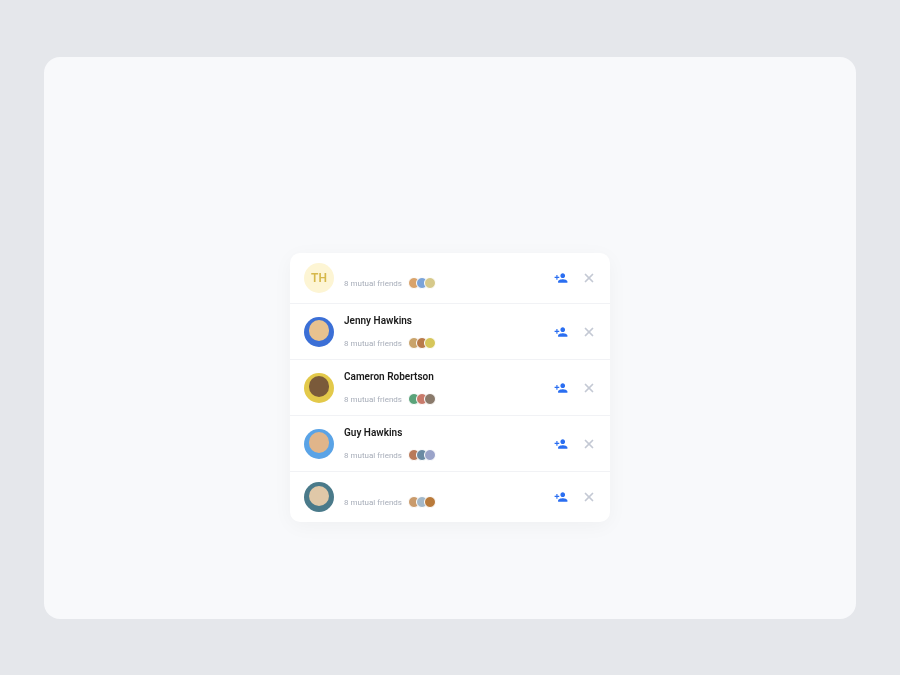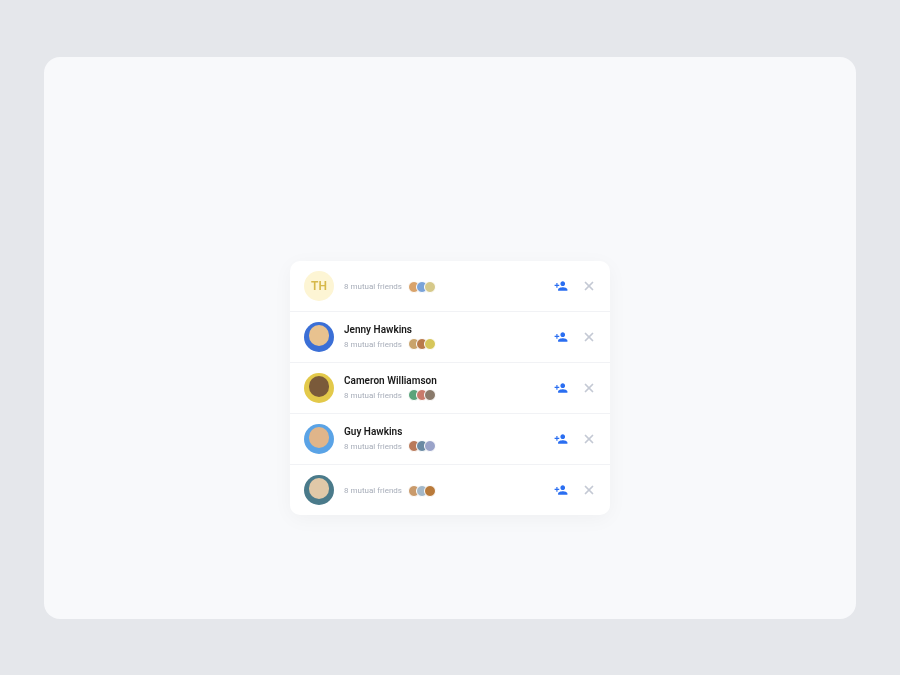--- a/index.html
+++ b/index.html
@@ -57,21 +57,21 @@
     .name {
       font-size: 10px;
       font-weight: 600;
       color: #1a1a1a;
       line-height: 1.3;
     }
     .sub {
       display: flex;
       align-items: center;
       gap: 6px;
-      margin-top: 2px;
+      margin-top: 10px;
     }
     .mutual {
       font-size: 8px;
       color: #a7adb9;
     }
     .mini-avatars {
       display: flex;
     }
     .mini {
       width: 12px;
@@ -158,21 +158,21 @@
               <line x1="18" y1="6" x2="6" y2="18"></line>
             </svg>
           </div>
         </div>
       </div>
       <div class="row">
         <div class="avatar" style="background: rgb(227, 201, 74);">
           <div style="width:68%;height:68%;border-radius:50%;background:#7a5a3a;margin-top:-2px"></div>
         </div>
         <div class="info">
-          <div class="name">Cameron Williamson</div>
+          <div class="name">Cameron Robertson</div>
           <div class="sub">
             <span class="mutual">8 mutual friends</span>
             <div class="mini-avatars">
               <div class="mini" style="background: rgb(90, 163, 122);"></div>
               <div class="mini" style="background: rgb(201, 122, 107);"></div>
               <div class="mini" style="background: rgb(138, 122, 107);"></div>
             </div>
           </div>
         </div>
         <div class="actions">

